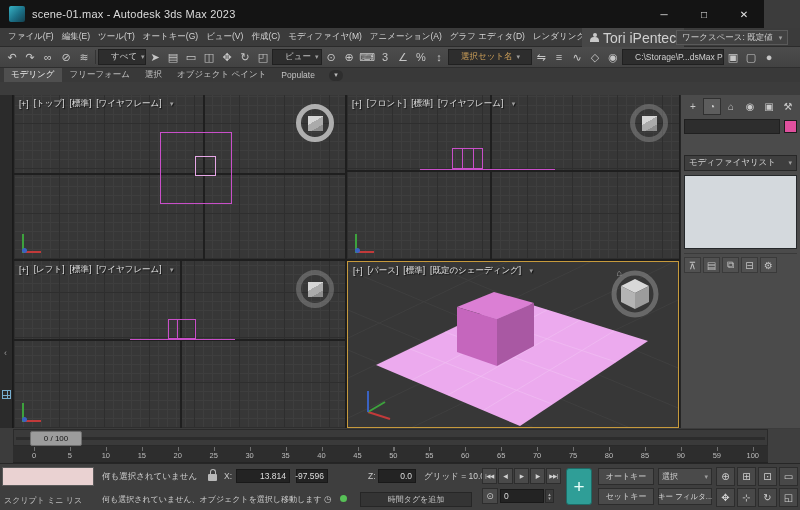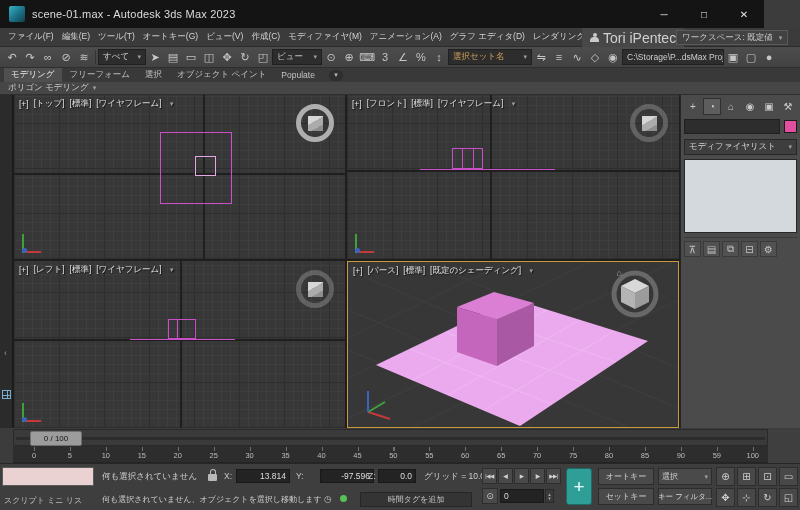--- a/index.html
+++ b/index.html
@@ -22,21 +22,21 @@
 .person-icon::before{content:"";position:absolute;left:2.5px;top:0;width:4px;height:4px;border-radius:50%;background:#c9c9c9}
 .person-icon::after{content:"";position:absolute;left:0;top:4.5px;width:9px;height:4.5px;border-radius:4px 4px 0 0;background:#c9c9c9}
 #workspace-combo{display:flex;align-items:center;gap:6px;border:1px solid #5a5a5a;background:#424242;height:15px;margin:0 8px;padding:0 5px;font-size:8.5px;white-space:nowrap}
 .dd-arrow{font-size:7px;color:#9f9f9f}
 
 
 #toolbar{position:absolute;left:0;top:47px;width:800px;height:21px;background:linear-gradient(#4c4c4c,#424242);border-bottom:1px solid #2e2e2e;display:flex;align-items:center;padding:0 3px}
 .tb-group{display:flex;align-items:center;flex:none}
 #toolbar .tbi{width:18px;height:18px;display:flex;align-items:center;justify-content:center;color:#c6c6c6;font-size:11px;flex:none}
 .tb-sep{width:1px;height:14px;background:#333;margin:0 2px;flex:none}
-.combo{height:16px;background:#2d2d2d;border:1px solid #202020;display:flex;align-items:center;padding:0 4px;font-size:8.5px;color:#cfcfcf;flex:none;white-space:nowrap;overflow:hidden}
+.combo{height:16px;background:#2d2d2d;border:1px solid #202020;display:flex;align-items:center;padding:0 12px;font-size:8.5px;color:#cfcfcf;flex:none;white-space:nowrap;overflow:hidden}
 .combo .dd-arrow{margin-left:auto;padding-left:4px}
 #filter-combo{width:48px}
 #coord-combo{width:50px}
 #named-sets-combo{width:84px;color:#d2a35a}
 #path-combo{width:102px}
 .render-group .tbi:nth-of-type(3){color:#49bdbd;font-size:12px}
 
 
 #ribbon-tabs{position:absolute;left:0;top:68px;width:800px;height:14px;background:#393939;display:flex;align-items:stretch;padding-left:4px;gap:1px}
 .ribbon-tab{padding:0 7px;font-size:8.5px;color:#c4c4c4;display:flex;align-items:center;white-space:nowrap}
@@ -80,21 +80,21 @@
 .home-glyph{position:absolute;right:56px;top:6px;color:#b5b5b5;font-size:9px}
 
 
 #cmd{position:absolute;left:680px;top:95px;width:120px;height:333px;background:#4b4b4b;border-left:1px solid #262626;padding:2px 3px}
 #cmd-tabs{display:flex;gap:1px;height:19px;align-items:center}
 .cmd-tab{width:18px;height:17px;display:flex;align-items:center;justify-content:center;color:#cacaca;font-size:10px}
 span.cmd-tab:nth-of-type(2){background:#5d5d5d;border:1px solid #303030}
 #obj-row{display:flex;align-items:center;gap:4px;margin-top:3px}
 #obj-name{flex:1;height:15px;background:#2d2d2d;border:1px solid #202020;font-size:8.5px;padding:0 3px;color:#ddd}
 #obj-color{width:13px;height:13px;background:#e0509e;border:1px solid #1c1c1c;flex:none}
-#mod-list{margin-top:5px;height:16px;background:#3e3e3e;border:1px solid #272727;display:flex;align-items:center;padding:0 4px;font-size:8.5px;color:#d6d6d6;white-space:nowrap;overflow:hidden}
+#mod-list{margin-top:21px;height:16px;background:#3e3e3e;border:1px solid #272727;display:flex;align-items:center;padding:0 4px;font-size:8.5px;color:#d6d6d6;white-space:nowrap;overflow:hidden}
 #mod-list .dd-arrow{margin-left:auto}
 #mod-stack{margin-top:4px;height:74px;background:#d4d9dd;border:1px solid #25282a}
 #stack-btns{display:flex;gap:2px;margin-top:4px;padding-top:3px;border-top:1px solid #3a3a3a}
 .stack-btn{width:17px;height:16px;display:flex;align-items:center;justify-content:center;color:#c3c3c3;font-size:10px;background:#515151;border:1px solid #3a3a3a}
 
 
 #timeslider{position:absolute;left:13px;top:429px;width:755px;height:17px;background:#3a3a3a;border:1px solid #2a2a2a}
 #ts-groove{position:absolute;left:2px;right:2px;top:7px;height:3px;background:#2c2c2c}
 #ts-handle{position:absolute;left:16px;top:1px;width:52px;height:15px;background:#9c9c9c;border:1px solid #6f6f6f;border-radius:2px;display:flex;align-items:center;justify-content:center;font-size:8px;color:#141414;white-space:nowrap}
 #corner{position:absolute;left:768px;top:429px;width:32px;height:34px;background:#3f3f3f}
@@ -106,21 +106,21 @@
 
 #status{position:absolute;left:0;top:463px;width:800px;height:47px;background:#3e3e3e;border-top:1px solid #262626;font-size:8.5px}
 #listener{position:absolute;left:2px;top:3px;width:92px;height:19px;background:#ead2d2;border:1px solid #5a5a5a}
 #listener-label{position:absolute;left:4px;top:31px;color:#bdbdbd;font-size:8px;white-space:nowrap}
 #sel-status{position:absolute;left:102px;top:7px;color:#cfcfcf;white-space:nowrap}
 .lock{position:absolute;left:208px;top:10px;width:9px;height:7px;background:#b9b9b9;border-radius:1px}
 .lock::before{content:"";position:absolute;left:1.5px;top:-5px;width:4px;height:5px;border:1.5px solid #b9b9b9;border-bottom:none;border-radius:3px 3px 0 0}
 .coord-label{position:absolute;top:7px;color:#c9c9c9}
 .coord-field{position:absolute;top:5px;height:14px;background:#232323;border:1px solid #191919;color:#dedede;display:flex;align-items:center;justify-content:flex-end;padding-right:3px}
 #x-label{left:224px}#x-field{left:236px;width:54px}
-#y-label{left:296px}#y-field{left:320px;width:54px}
+#y-label{left:296px}#y-field{left:296px;width:32px}
 #z-label{left:368px}#z-field{left:378px;width:38px}
 #grid-label{position:absolute;left:424px;top:7px;color:#cfcfcf;white-space:nowrap}
 #prompt{position:absolute;left:102px;top:30px;color:#cfcfcf;white-space:nowrap;font-size:8px}
 .mini-icon{position:absolute;color:#bdbdbd;font-size:9px}
 #green-dot{position:absolute;left:340px;top:31px;width:7px;height:7px;border-radius:50%;background:#57c157}
 #time-tag{position:absolute;left:360px;top:28px;width:112px;height:15px;background:#343434;border:1px solid #262626;display:flex;align-items:center;justify-content:center;color:#c9c9c9;white-space:nowrap;font-size:8px}
 #playback{position:absolute;left:482px;top:4px;display:flex;gap:1px}
 .pb-btn{width:15px;height:16px;background:#4a4a4a;border:1px solid #2d2d2d;color:#d2d2d2;font-size:5.5px;display:flex;align-items:center;justify-content:center;letter-spacing:-.5px}
 #key-mode{position:absolute;left:482px;top:24px;width:16px;height:16px;background:#4a4a4a;border:1px solid #2d2d2d;color:#c9c9c9;font-size:9px;display:flex;align-items:center;justify-content:center}
 #frame-field{position:absolute;left:500px;top:25px;width:44px;height:14px;background:#232323;border:1px solid #191919;color:#dedede;display:flex;align-items:center;padding:0 3px}
@@ -237,24 +237,20 @@
   <div id="ribbon-tabs">
     <div style="display:flex;gap:1px">
 
     <span class="ribbon-tab" data-active="true">モデリング</span>
         <span class="ribbon-tab">フリーフォーム</span>
         <span class="ribbon-tab">選択</span>
         <span class="ribbon-tab">オブジェクト ペイント</span>
         <span class="ribbon-tab">Populate</span>
       </div>
     <span id="ribbon-collapse">▾</span>
-  </div>
-  <div id="ribbon-panelrow">
-    <span class="lbl">ポリゴン モデリング</span>
-    <span class="dd-arrow">▾</span>
   </div>
 
   <div id="vp-zone">
     <div id="vp-strip">
       <span class="chev">‹</span>
       <span id="layout-grid-icon"></span>
     </div>
 
     <div class="vp" id="vp-top">
       <div class="vp-grid"></div>

